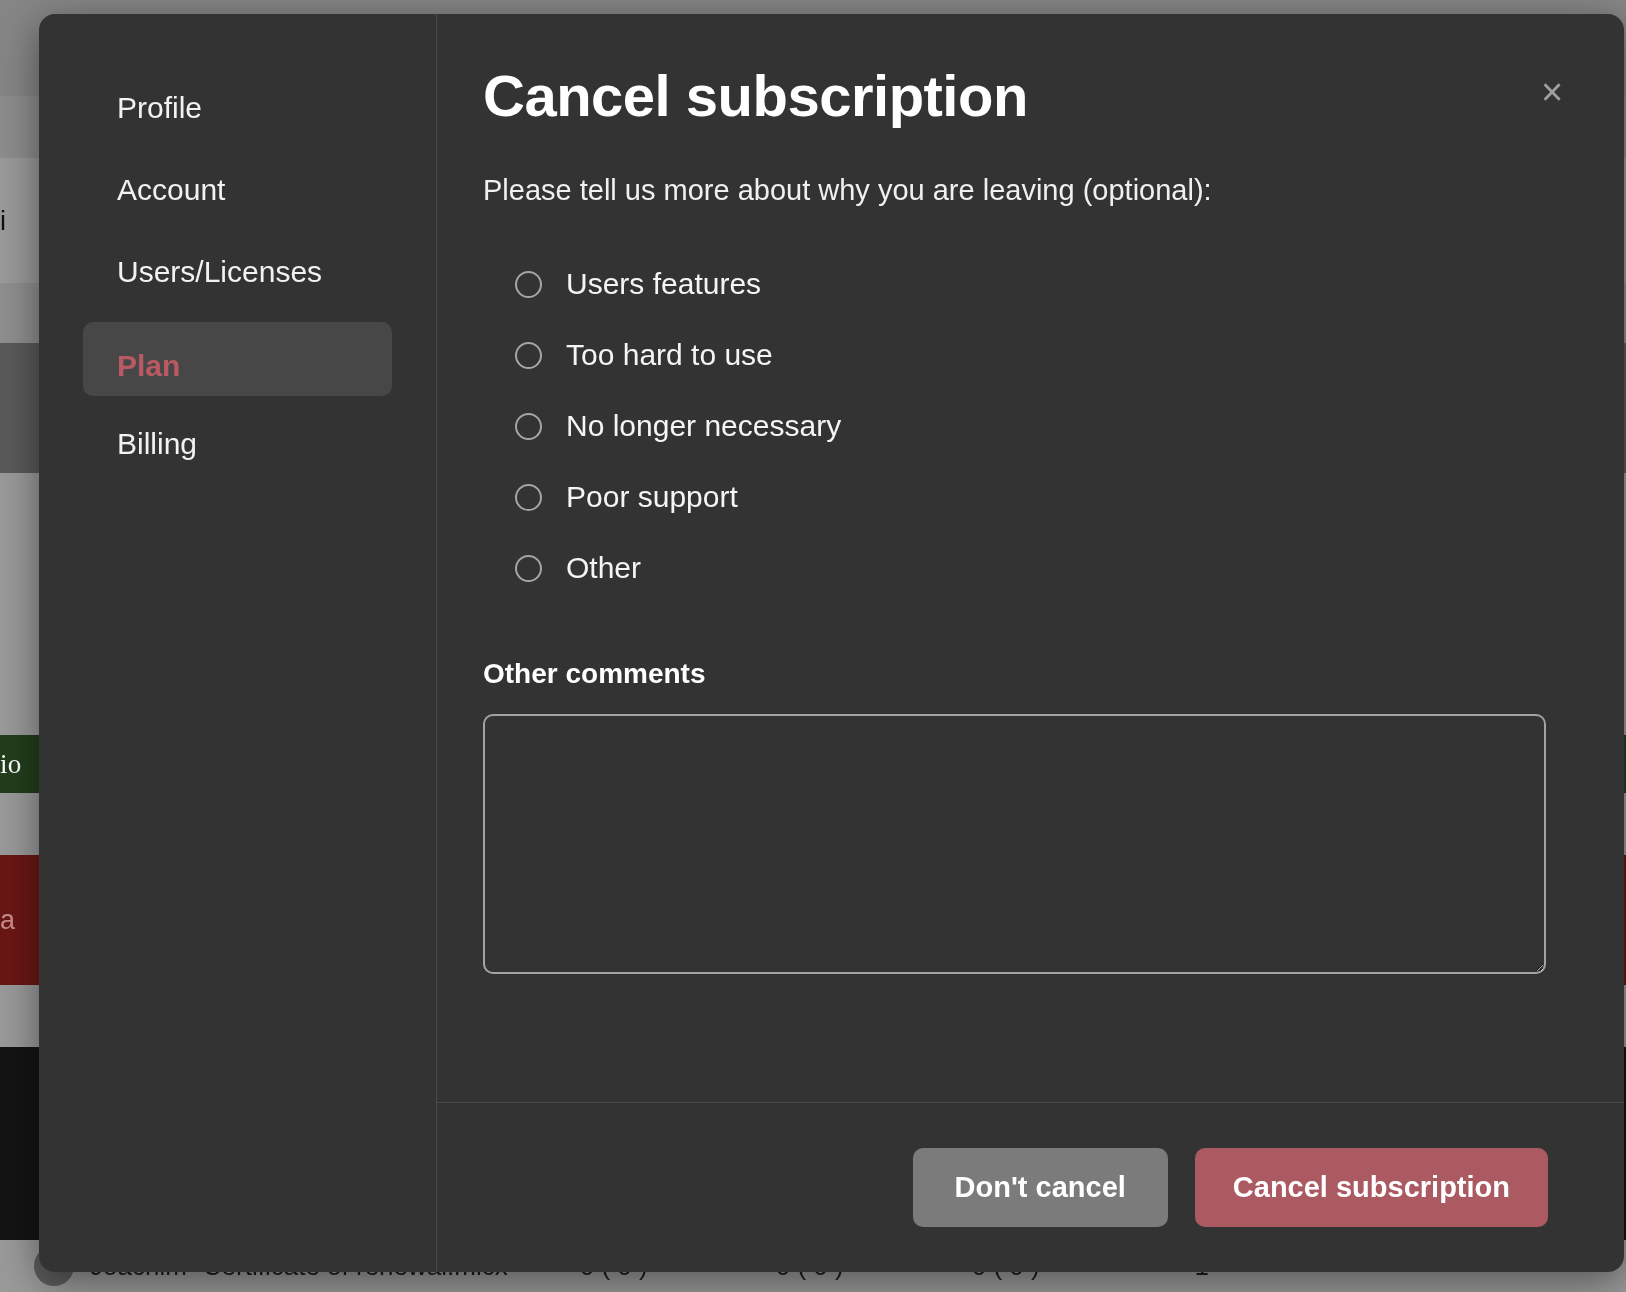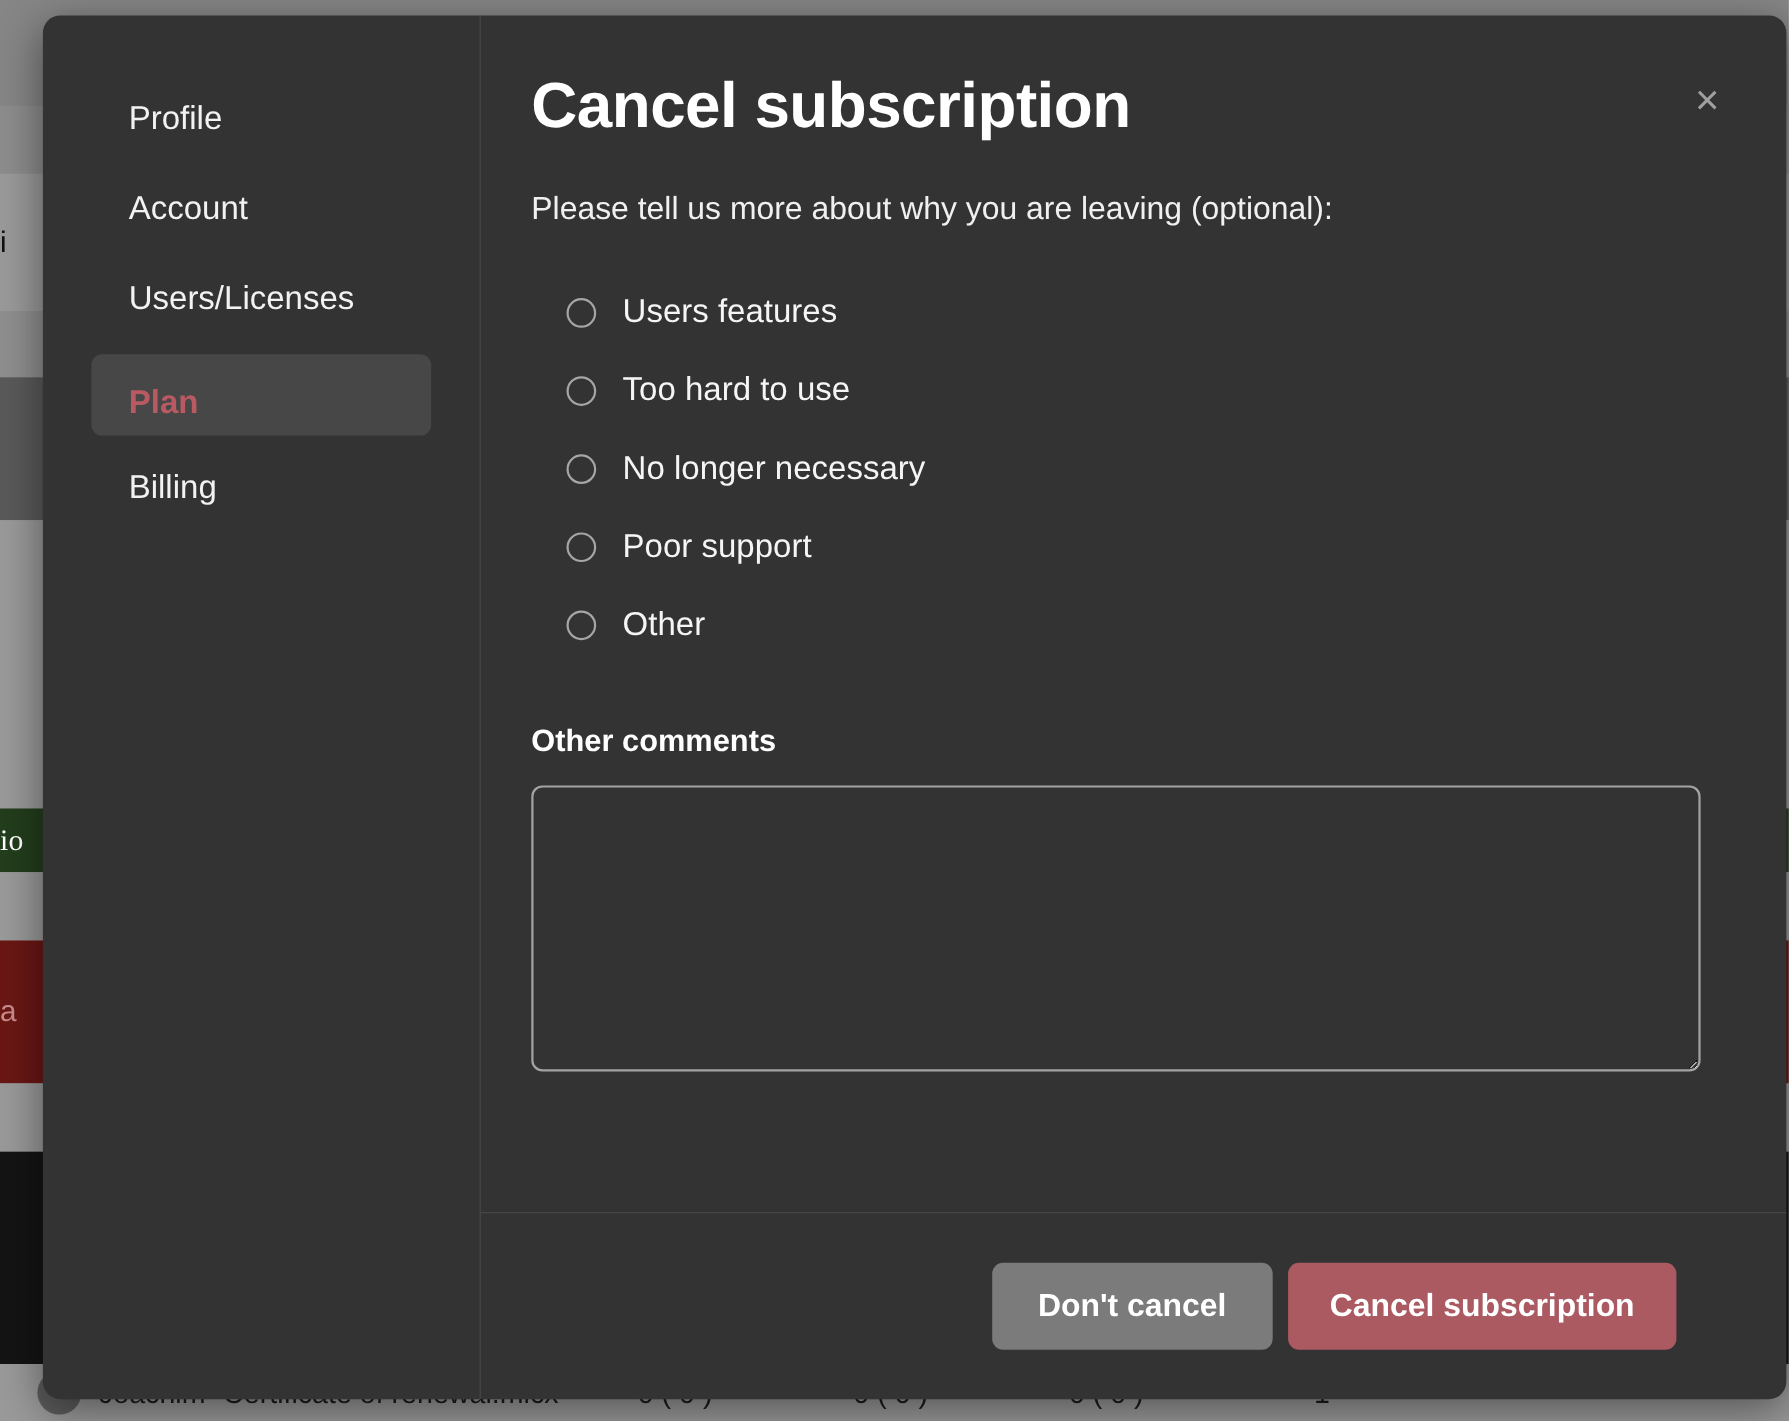--- a/index.html
+++ b/index.html
@@ -193,22 +193,22 @@
   #comments-textarea::placeholder { color: #8a8a8a; }
 
   
   #modal-footer {
     flex: 0 0 auto;
     height: 170px;
     border-top: 1px solid #4a4a4a;
     display: flex;
     align-items: center;
     justify-content: flex-end;
-    gap: 14px;
-    padding-right: 100px;
+    gap: 27px;
+    padding-right: 76px;
   }
   .footer-btn {
     border: none;
     border-radius: 10px;
     color: #ffffff;
     font-size: 29px;
     font-weight: 700;
     font-family: "Liberation Sans", sans-serif;
     height: 79px;
     cursor: pointer;

